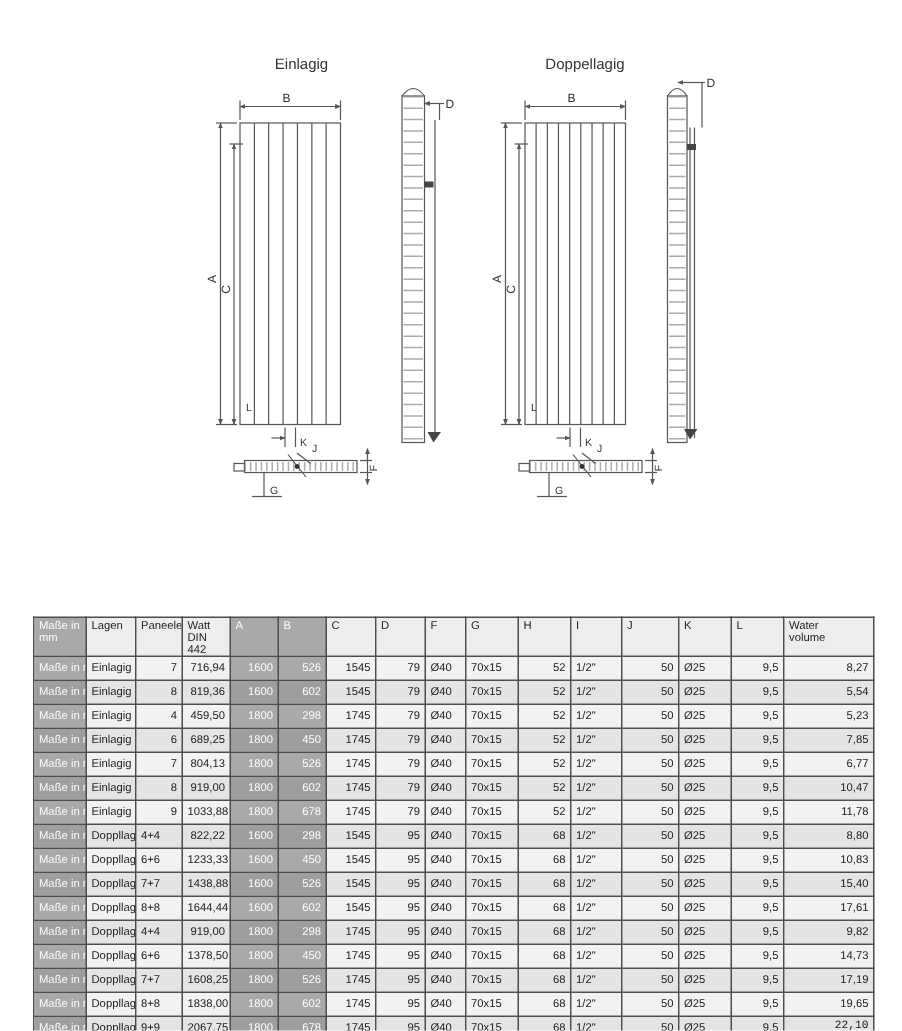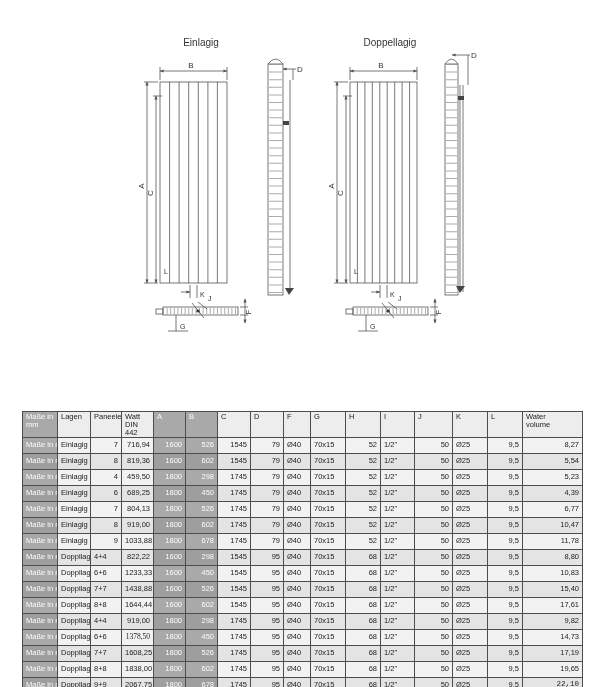--- a/index.html
+++ b/index.html
@@ -292,21 +292,21 @@
           <td class="gray" style="text-align: right;">450</td>
           <td style="text-align: right;">1745</td>
           <td style="text-align: right;">79</td>
           <td style="text-align: left;">Ø40</td>
           <td style="text-align: left;">70x15</td>
           <td style="text-align: right;">52</td>
           <td style="text-align: left;">1/2"</td>
           <td style="text-align: right;">50</td>
           <td style="text-align: left;">Ø25</td>
           <td style="text-align: right;">9,5</td>
-          <td style="text-align: right;">4,39</td>
+          <td style="text-align: right;">7,85</td>
         </tr>
         <tr>
           <td class="gray" style="text-align: left;">Maße in mm</td>
           <td style="text-align: left;">Einlagig</td>
           <td style="text-align: right;">7</td>
           <td style="text-align: right;">804,13</td>
           <td class="gray" style="text-align: right;">1800</td>
           <td class="gray" style="text-align: right;">526</td>
           <td style="text-align: right;">1745</td>
           <td style="text-align: right;">79</td>
@@ -442,21 +442,21 @@
           <td style="text-align: left;">1/2"</td>
           <td style="text-align: right;">50</td>
           <td style="text-align: left;">Ø25</td>
           <td style="text-align: right;">9,5</td>
           <td style="text-align: right;">9,82</td>
         </tr>
         <tr>
           <td class="gray" style="text-align: left;">Maße in mm</td>
           <td style="text-align: left;">Doppllagig</td>
           <td style="text-align: left;">6+6</td>
-          <td style="text-align: right; font-family: Liberation Serif, serif;">1378,50</td>
+          <td style="text-align: right;">1378,50</td>
           <td class="gray" style="text-align: right;">1800</td>
           <td class="gray" style="text-align: right;">450</td>
           <td style="text-align: right;">1745</td>
           <td style="text-align: right;">95</td>
           <td style="text-align: left;">Ø40</td>
           <td style="text-align: left;">70x15</td>
           <td style="text-align: right;">68</td>
           <td style="text-align: left;">1/2"</td>
           <td style="text-align: right;">50</td>
           <td style="text-align: left;">Ø25</td>

